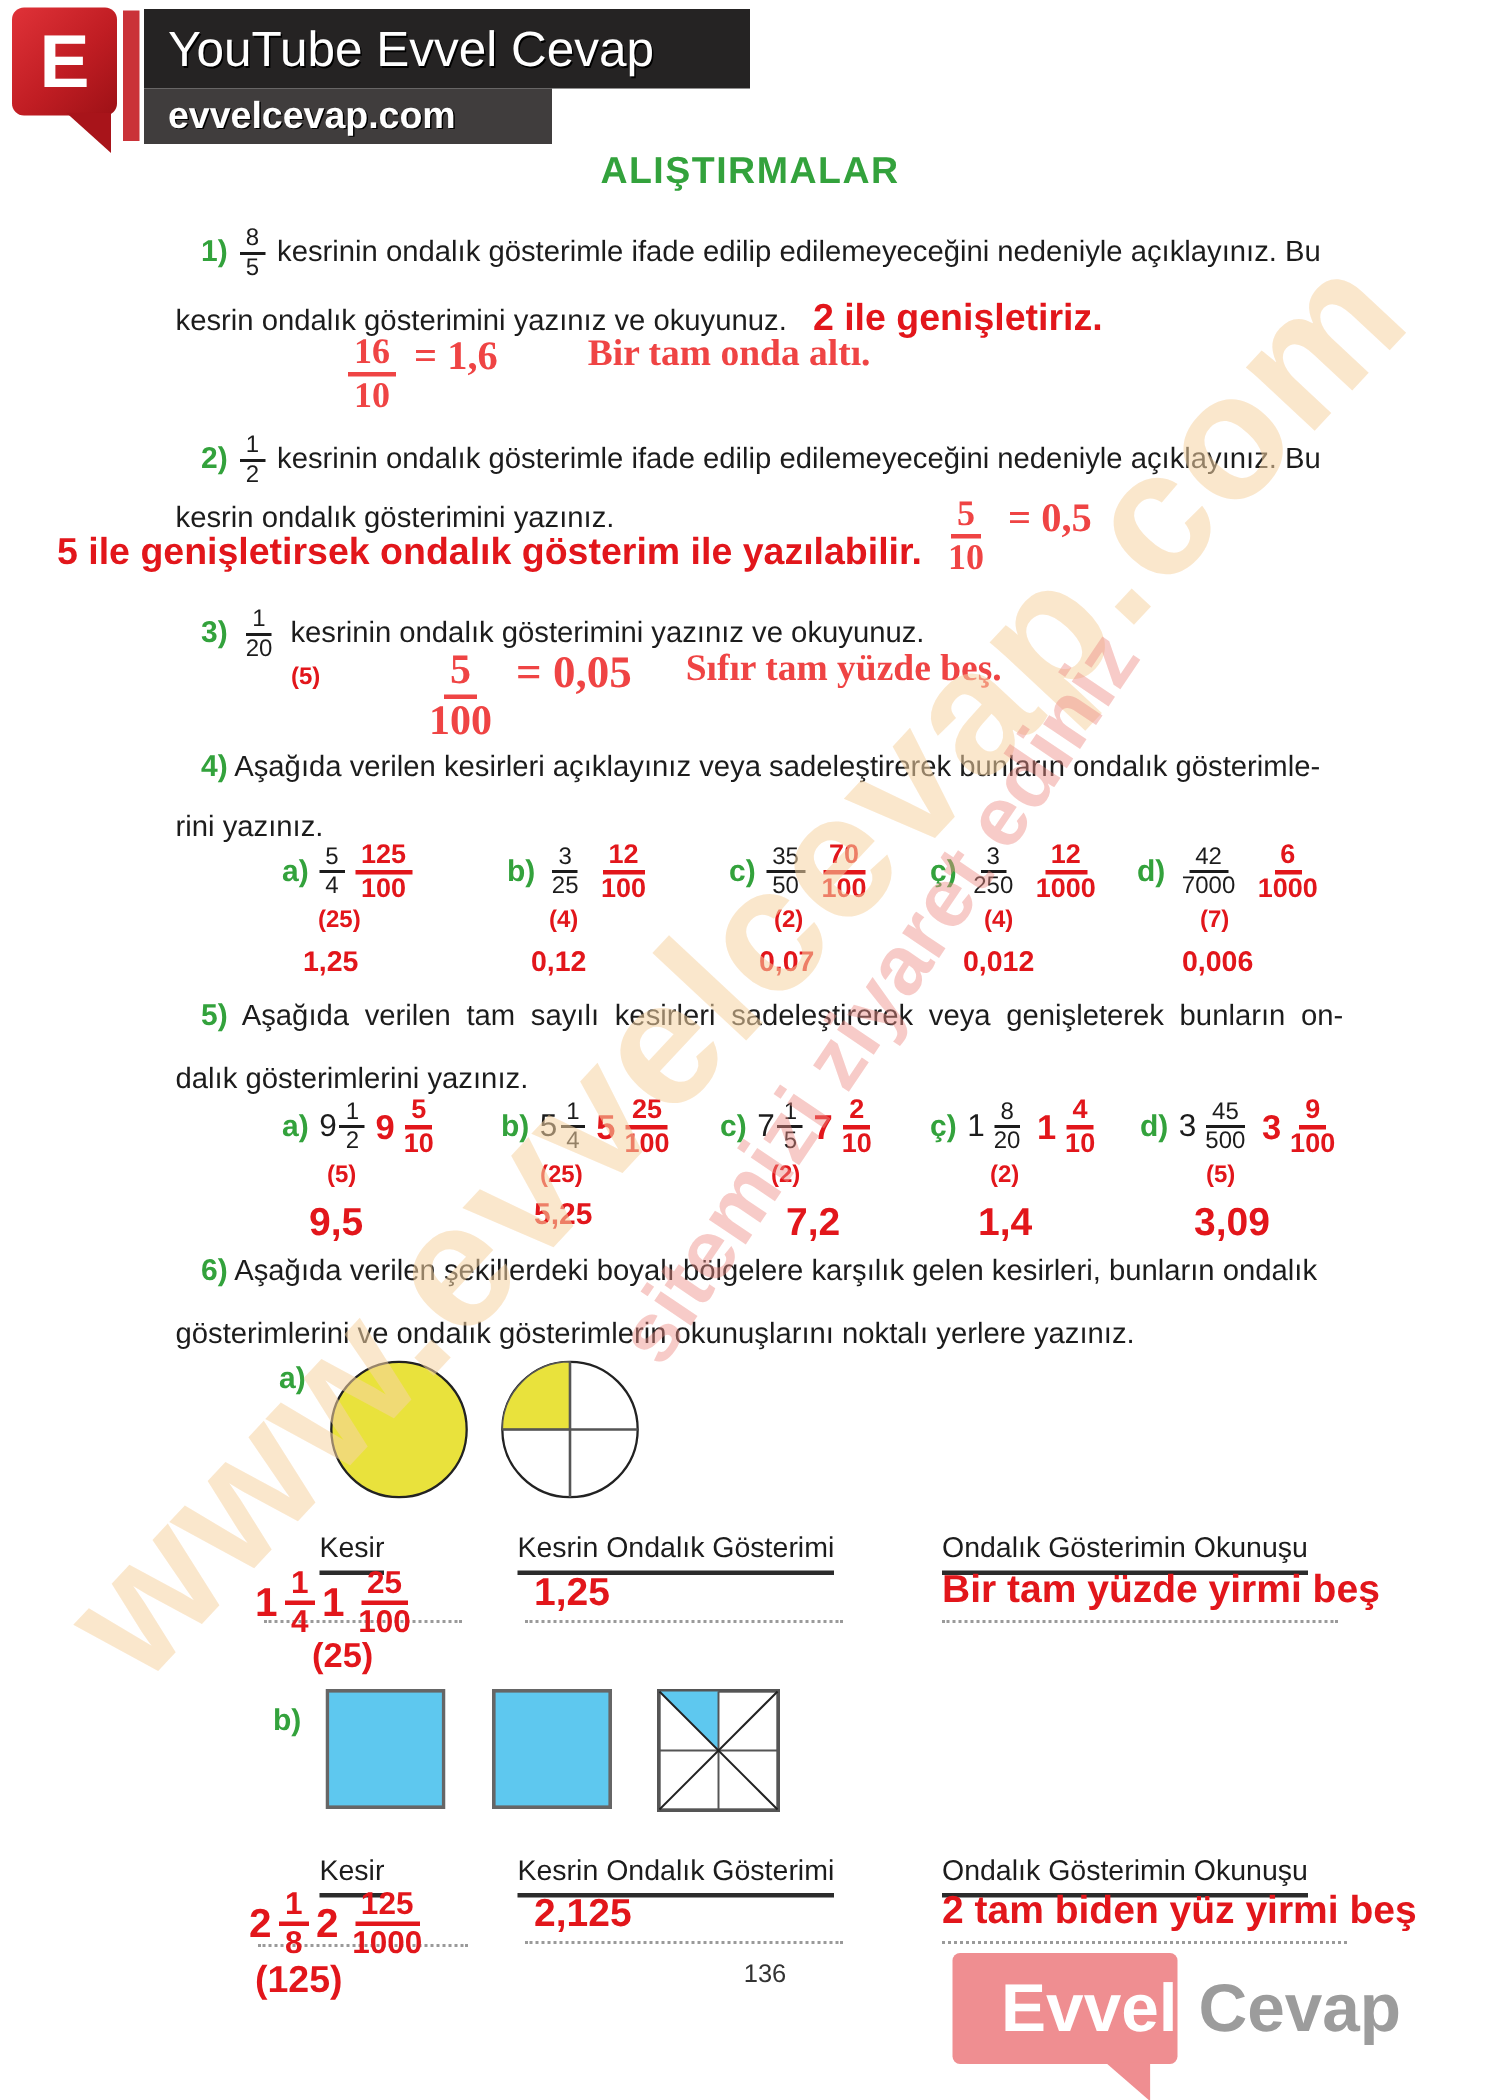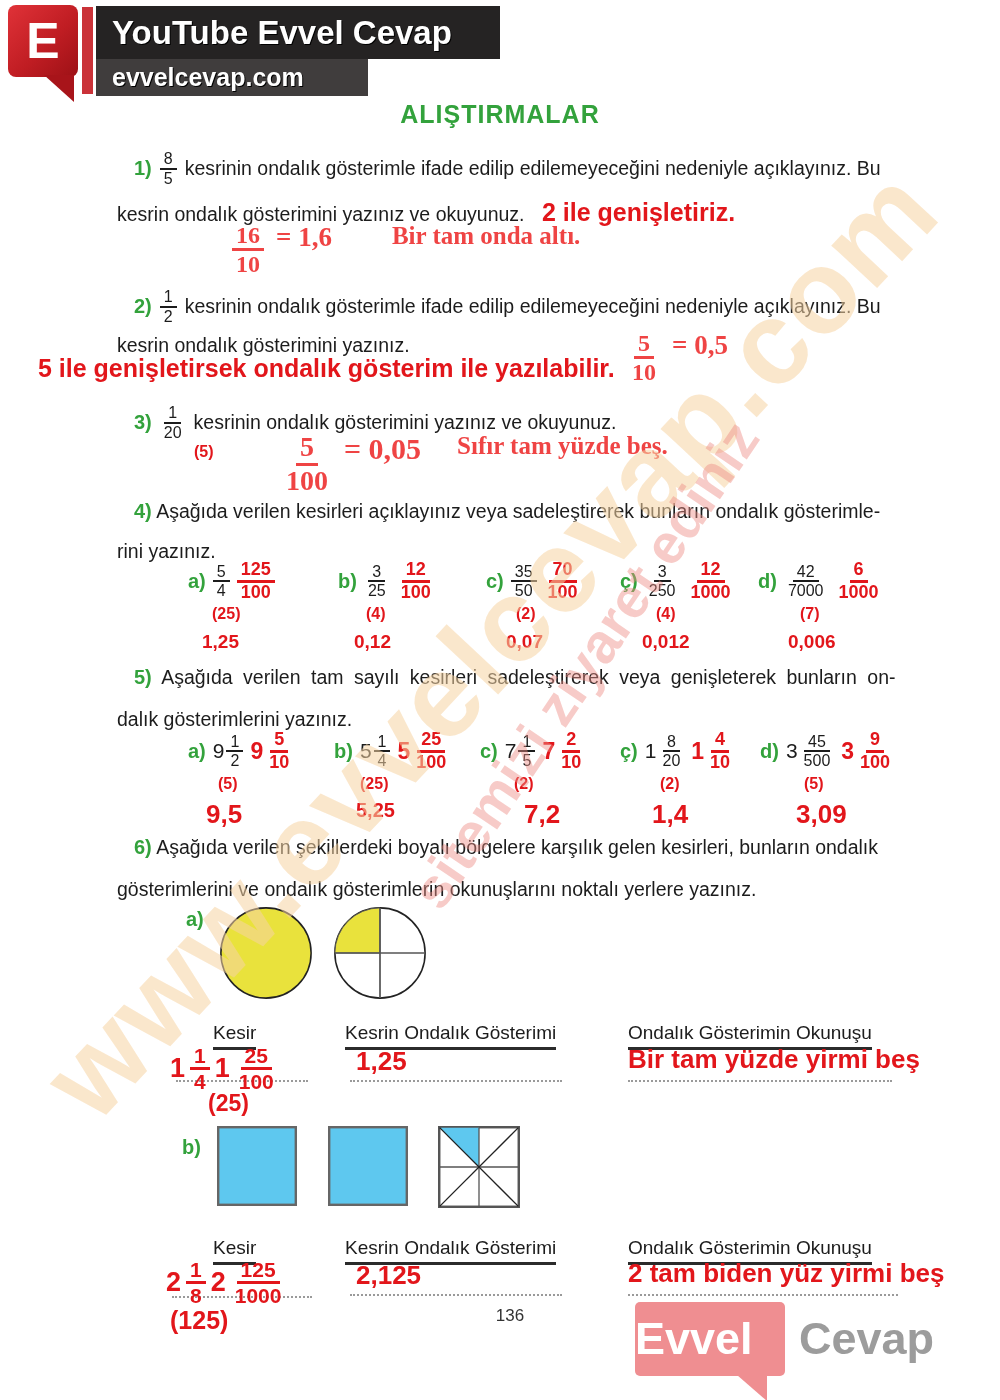--- a/index.html
+++ b/index.html
@@ -8,21 +8,21 @@
   .abs{position:absolute;}
   
   .logo-e{position:absolute;left:8px;top:5px;width:70px;height:72px;border-radius:8px;
           background:linear-gradient(135deg,#e03238 0%,#c01d23 55%,#9d1116 100%);
           display:flex;align-items:center;justify-content:center;}
   .logo-e span{color:#fff;font-size:50px;font-weight:bold;}
   .logo-tail{position:absolute;left:44px;top:75px;width:30px;height:27px;background:#a8141a;
              clip-path:polygon(0 0,100% 0,100% 100%);}
   .logo-strip{position:absolute;left:82px;top:7px;width:11px;height:87px;background:#ca3238;}
   .bar1{position:absolute;left:96px;top:6px;width:404px;height:53px;background:#252323;}
-  .bar1 span{display:block;padding-left:16px;line-height:53px;color:#fff;font-size:33px;font-weight:bold;
+  .bar1 span{display:block;padding-left:16px;line-height:53px;color:#fff;font-size:33px;font-weight:normal;
              text-shadow:1px 1px 0 #000;}
   .bar2{position:absolute;left:96px;top:59px;width:272px;height:37px;background:#403d3d;}
   .bar2 span{display:block;padding-left:16px;line-height:37px;color:#fff;font-size:25px;font-weight:bold;
              text-shadow:1px 1px 0 #000;}
   .title{position:absolute;left:0;top:100px;width:1000px;text-align:center;
          color:#33a23c;font-size:25px;font-weight:bold;letter-spacing:1px;}
   
   .qline{position:absolute;display:flex;align-items:center;gap:8px;font-size:19.5px;}
   .qnum{color:#33a23c;font-weight:bold;font-size:20px;}
   .plain{position:absolute;font-size:19.5px;}
@@ -49,21 +49,21 @@
   .idec{color:#e2161b;font-weight:bold;}
   
   .hdr{position:absolute;font-size:19px;color:#1c1c1c;border-bottom:3px solid #2b2b2b;padding-bottom:3px;}
   .dotted{position:absolute;border-bottom:2px dotted #9a9a9a;height:0;}
   .kesir-ans{position:absolute;display:flex;align-items:center;gap:5px;color:#e2161b;font-weight:bold;}
   .kesir-ans .w{font-size:27px;}
   .bigred{position:absolute;color:#e2161b;font-weight:bold;font-size:26px;}
   
   .pagenum{position:absolute;left:480px;top:1306px;width:60px;text-align:center;font-size:17px;color:#333;}
   .flogo-box{position:absolute;left:635px;top:1302px;width:150px;height:74px;background:#ef8e91;
-             border-radius:5px;display:flex;align-items:center;justify-content:flex-start;}
+             border-radius:5px;display:flex;align-items:center;justify-content:flex-end;}
   .flogo-box span{color:#fff;font-size:45px;font-weight:bold;}
   .flogo-tail{position:absolute;left:737px;top:1375px;width:30px;height:26px;background:#ef8e91;
               clip-path:polygon(0 0,100% 0,100% 100%);}
   .flogo-right{position:absolute;left:799px;top:1302px;height:74px;line-height:74px;
                font-size:45px;font-weight:bold;color:#9c9c9c;}
   
   .wm{position:absolute;pointer-events:none;white-space:nowrap;font-weight:bold;text-align:center;z-index:40;}
   .wm-main{left:-190px;top:575px;width:1360px;font-size:118px;color:#f7d4a4;opacity:0.55;
            letter-spacing:2px;transform:rotate(-47deg);}
   .wm-2{left:200px;top:632px;width:770px;font-size:56px;color:#ee8e86;opacity:0.45;

